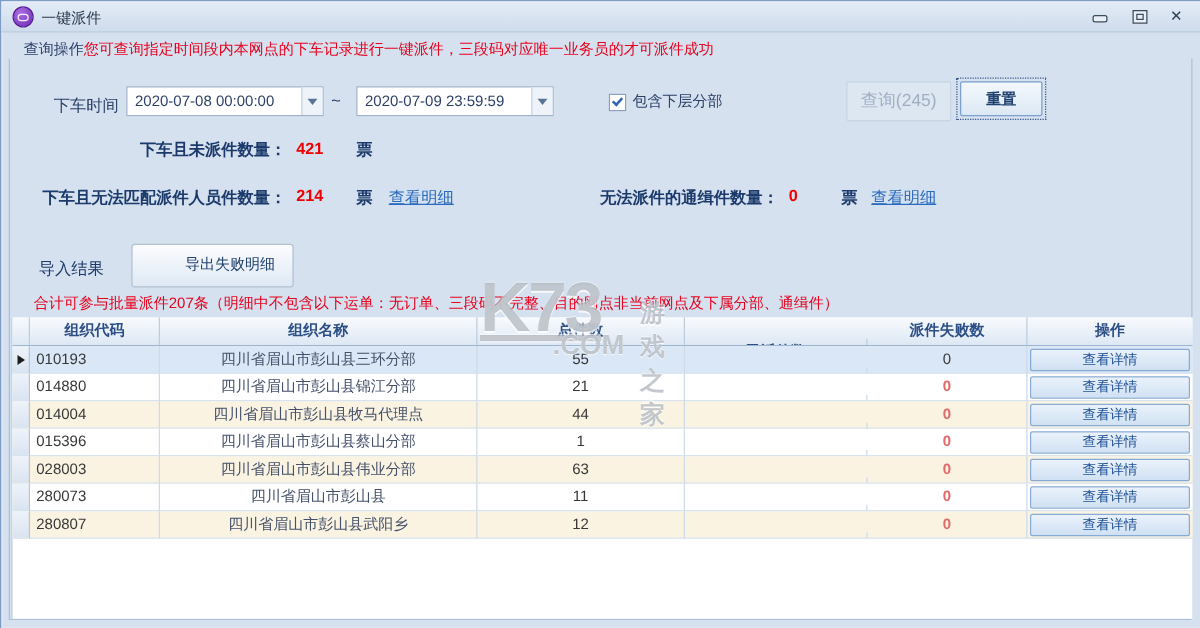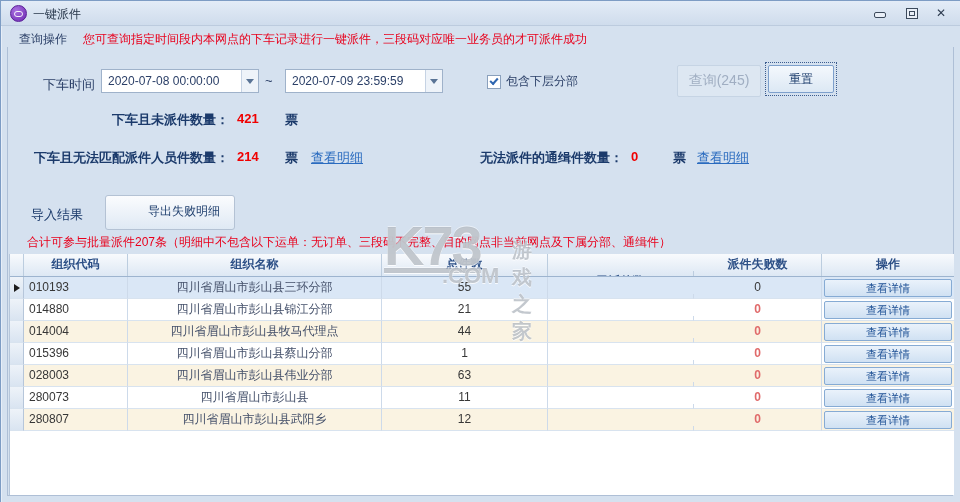--- a/index.html
+++ b/index.html
@@ -15,21 +15,21 @@
     border:1px solid #fff;border-radius:3px;opacity:.9;}
   .win-title{position:absolute;left:32px;top:5px;font-size:12px;color:#27364a;}
   .winbtn{position:absolute;top:6px;width:18px;height:14px;cursor:pointer;}
   .winbtn-min{left:870px;}.winbtn-max{left:902px;}.winbtn-close{left:933px;}
   .winbtn-min i{position:absolute;left:3px;top:5px;width:10px;height:4px;border:1px solid #3c4a5c;border-radius:2px;background:#e9eff7;}
   .winbtn-max i{position:absolute;left:3px;top:1px;width:10px;height:9px;border:1px solid #3c4a5c;background:#e9eff7;}
   .winbtn-max i::after{content:"";position:absolute;left:2px;top:2px;width:4px;height:3px;border:1px solid #3c4a5c;}
   .winbtn-close span{position:absolute;left:2px;top:-1px;font-size:12px;font-weight:bold;color:#2e3c50;}
   
   .tab{position:absolute;left:10px;top:28px;padding:2px 8px;font-size:12px;color:#2c4068;}
-  .notice{position:absolute;left:82px;top:30px;font-size:12px;color:#e8001c;white-space:nowrap;}
+  .notice{position:absolute;left:66px;top:30px;font-size:12px;color:#e8001c;white-space:nowrap;}
   
   .panel-edge-l{position:absolute;left:6px;top:46px;width:0;height:448px;border-left:1px solid #aebfd6;}
   .panel-edge-r{position:absolute;left:952px;top:46px;width:0;height:448px;border-left:1px solid #aebfd6;}
   .panel-edge-b{position:absolute;left:6px;top:494px;width:946px;height:0;border-top:1px solid #aebfd6;}
   
   .lbl{font-size:13px;color:#2c4068;white-space:nowrap;}
   .filter-label{position:absolute;left:42px;top:75px;}
   .combo{position:absolute;top:68px;height:22px;background:#fff;border:1px solid #9fb2ca;}
   .combo-from{left:100px;width:156px;}
   .combo-to{left:284px;width:156px;}
@@ -41,21 +41,21 @@
   .chk{width:12px;height:12px;background:#fff;border:1px solid #8aa0bc;position:relative;}
   .chk::after{content:"";position:absolute;left:2px;top:2px;width:6px;height:3px;
     border-left:2px solid #2f66b0;border-bottom:2px solid #2f66b0;transform:rotate(-48deg);}
   .chk-label{margin-left:5px;font-size:12px;color:#2c4068;}
   .btn-query{position:absolute;left:676px;top:64px;width:82px;height:30px;
     background:#dde7f2;border:1px solid #c6d4e4;border-radius:2px;
     font-size:14px;color:#a0aec2;text-align:center;line-height:28px;}
   .btn-reset-focus{position:absolute;left:764px;top:61px;width:72px;height:34px;
     border:1px dotted #3c5c8e;box-sizing:border-box;padding:2px;cursor:pointer;}
   .btn-reset{width:100%;height:100%;background:linear-gradient(#f4f8fd,#dce8f4);
-    border:1px solid #7ea0cc;border-radius:2px;font-size:12px;font-weight:normal;color:#21416f;
+    border:1px solid #7ea0cc;border-radius:2px;font-size:12px;font-weight:bold;color:#21416f;
     text-align:center;line-height:26px;box-sizing:border-box;}
   
   .stat-label{position:absolute;font-size:13px;font-weight:bold;color:#1b3a6b;text-align:right;white-space:nowrap;}
   .stat-val{position:absolute;font-size:13px;font-weight:bold;color:#f00000;}
   .stat-unit{position:absolute;font-size:13px;font-weight:bold;color:#1b3a6b;}
   .link{position:absolute;font-size:13px;color:#2a6bbf;text-decoration:underline;cursor:pointer;white-space:nowrap;}
   
   .import-label{position:absolute;left:30px;top:205px;font-size:13px;color:#1b3a6b;}
   .btn-export{position:absolute;left:104px;top:194px;width:100px;height:33px;
     background:linear-gradient(#fbfcfe,#dfe9f4);border:1px solid #b4c2d4;border-radius:3px;

